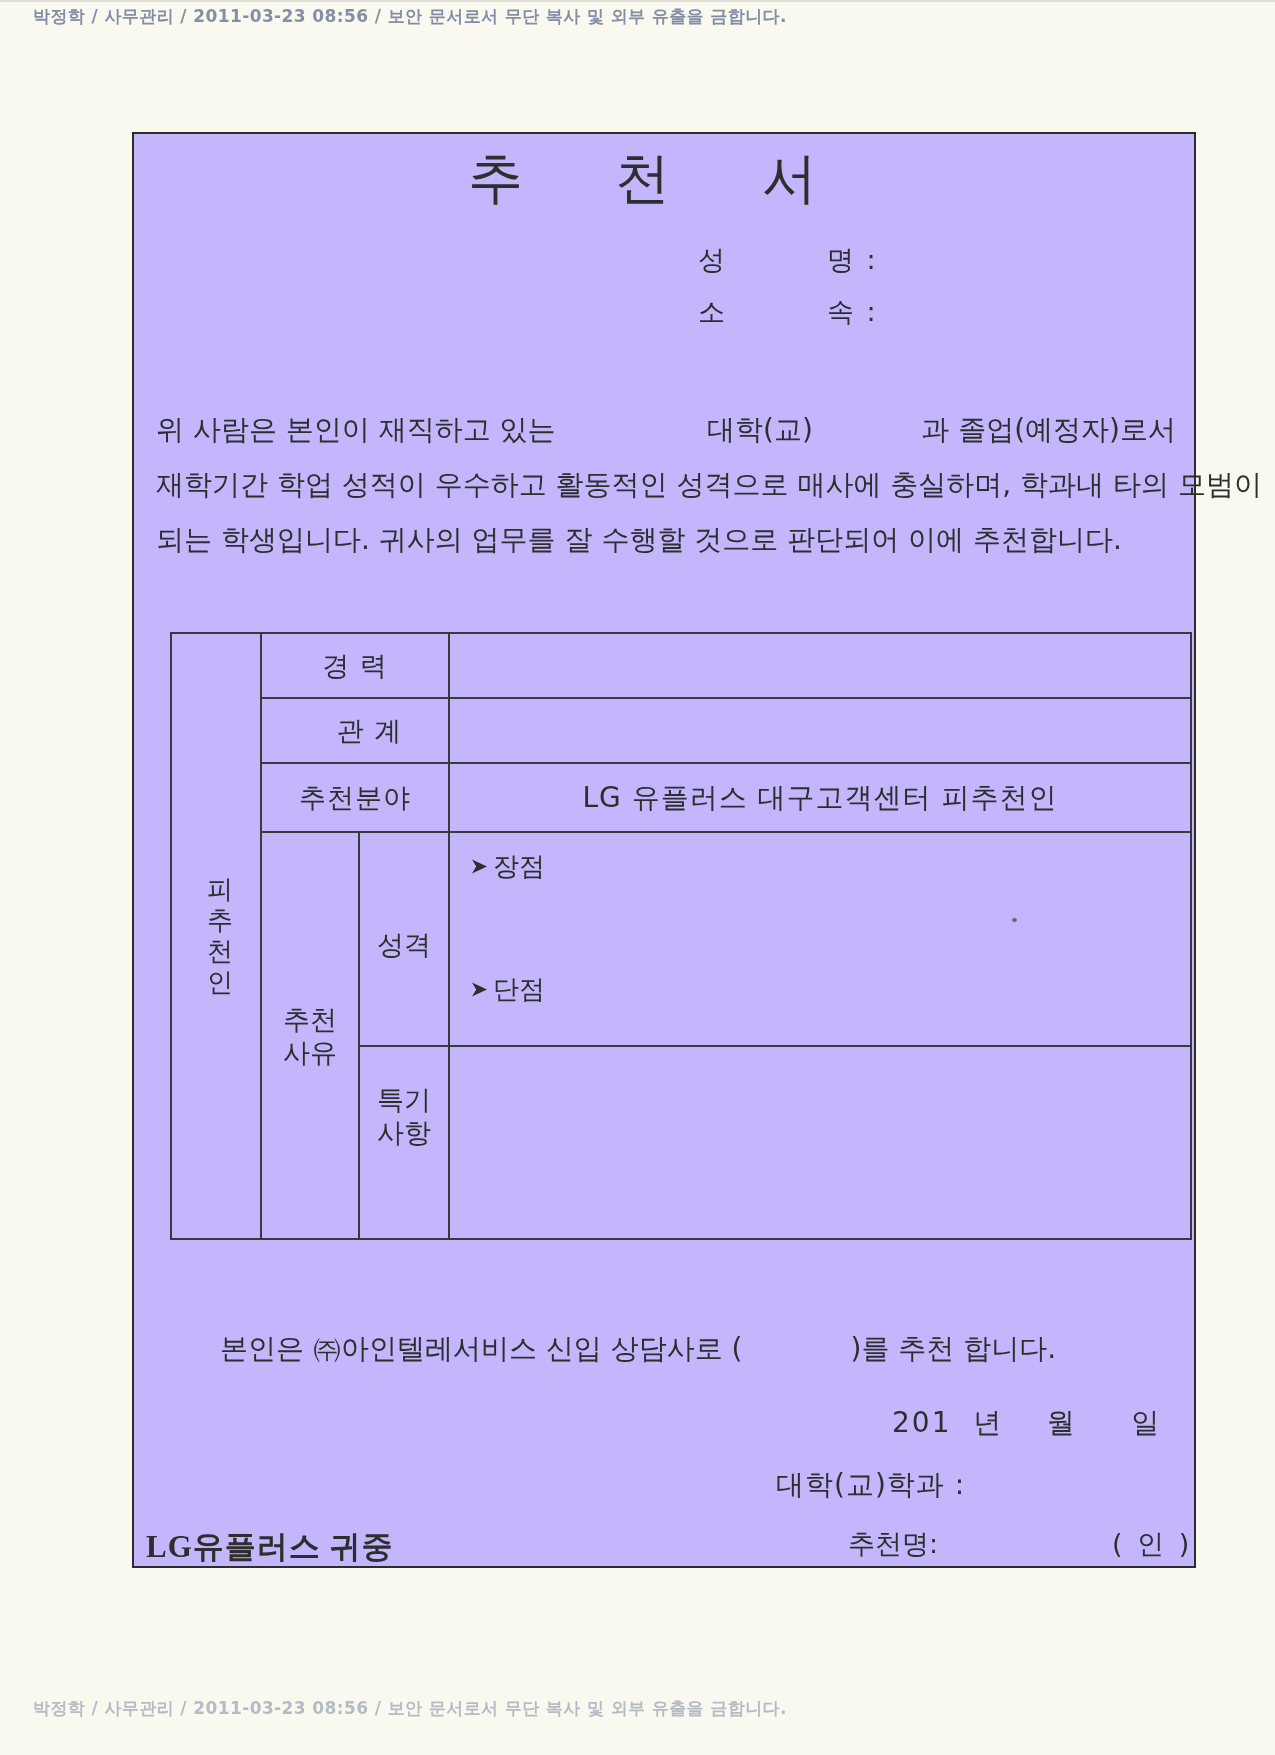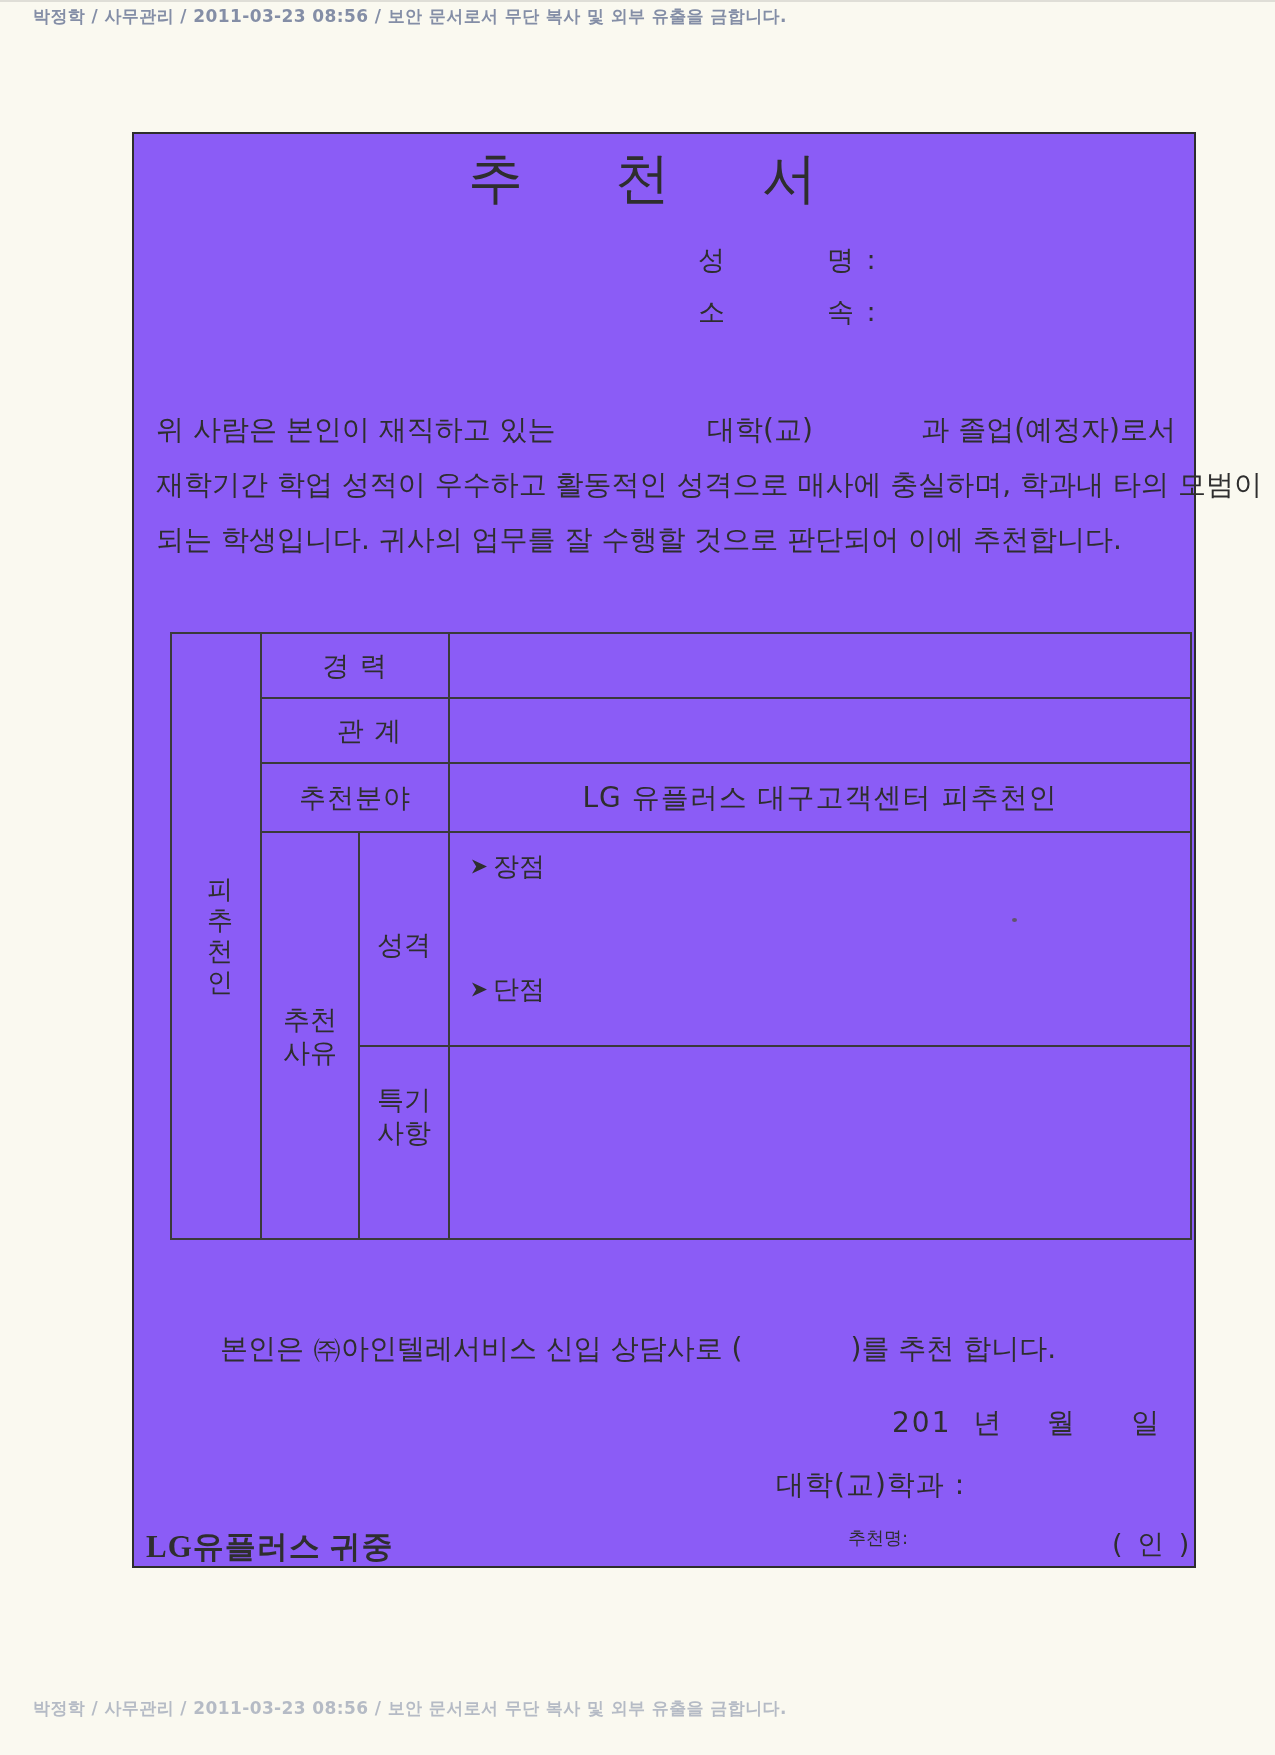--- a/index.html
+++ b/index.html
@@ -17,21 +17,21 @@
     font-size:17px; font-weight:bold; letter-spacing:.4px;
     color:#7e89a3;
   }
   .watermark.header { top:5px; opacity:.95; }
   .watermark.footer { top:1697px; opacity:.55; }
 
   .doc-box {
     position:absolute; left:132px; top:132px;
     width:1064px; height:1436px;
     border:2px solid #2d2d2d;
-    background:#8b5cf6;
+    background:#c4b5fd;
   }
   .doc-title {
     position:absolute; left:334px; top:8px;
     font-size:55px; letter-spacing:92px;
     white-space:nowrap; color:#2e2e2e;
   }
   .field-row { position:absolute; left:564px; display:flex; font-size:27px; letter-spacing:2px; }
   .field-row .fgap { display:inline-block; width:100px; }
   .field-row .fval { display:inline-block; min-width:180px; }
   #name-row { top:108px; }
@@ -56,21 +56,21 @@
   .trait-line { position:absolute; display:flex; align-items:center; gap:6px; font-size:26px; }
   .arrow-icon {
     display:inline-block; width:15px; height:16px; background:#2f2f2f;
     clip-path:polygon(0 6%, 100% 50%, 0 94%, 28% 50%);
   }
 
   .closing-statement { position:absolute; left:86px; top:1196px; display:flex; align-items:baseline; font-size:28px; }
   .paren-gap { display:inline-block; width:108px; }
   .date-line { position:absolute; left:758px; top:1270px; font-size:28px; white-space:pre; letter-spacing:2px; }
   .dept-line { position:absolute; left:642px; top:1332px; font-size:28px; letter-spacing:1px; }
-  .recommender-line { position:absolute; left:714px; top:1392px; font-size:18px; }
+  .recommender-line { position:absolute; left:714px; top:1392px; font-size:27px; }
   .seal-mark { position:absolute; left:978px; top:1392px; font-size:27px; letter-spacing:3px; }
   .recipient {
     position:absolute; left:12px; top:1392px;
     font-size:31px; font-weight:bold;
     font-family:"Liberation Serif","DejaVu Serif",serif;
     letter-spacing:1px;
   }
   .artifact-dot { position:absolute; left:1012px; top:918px; width:5px; height:4px; background:#55524a; border-radius:50%; opacity:.8; }
 </style>
 </head>

